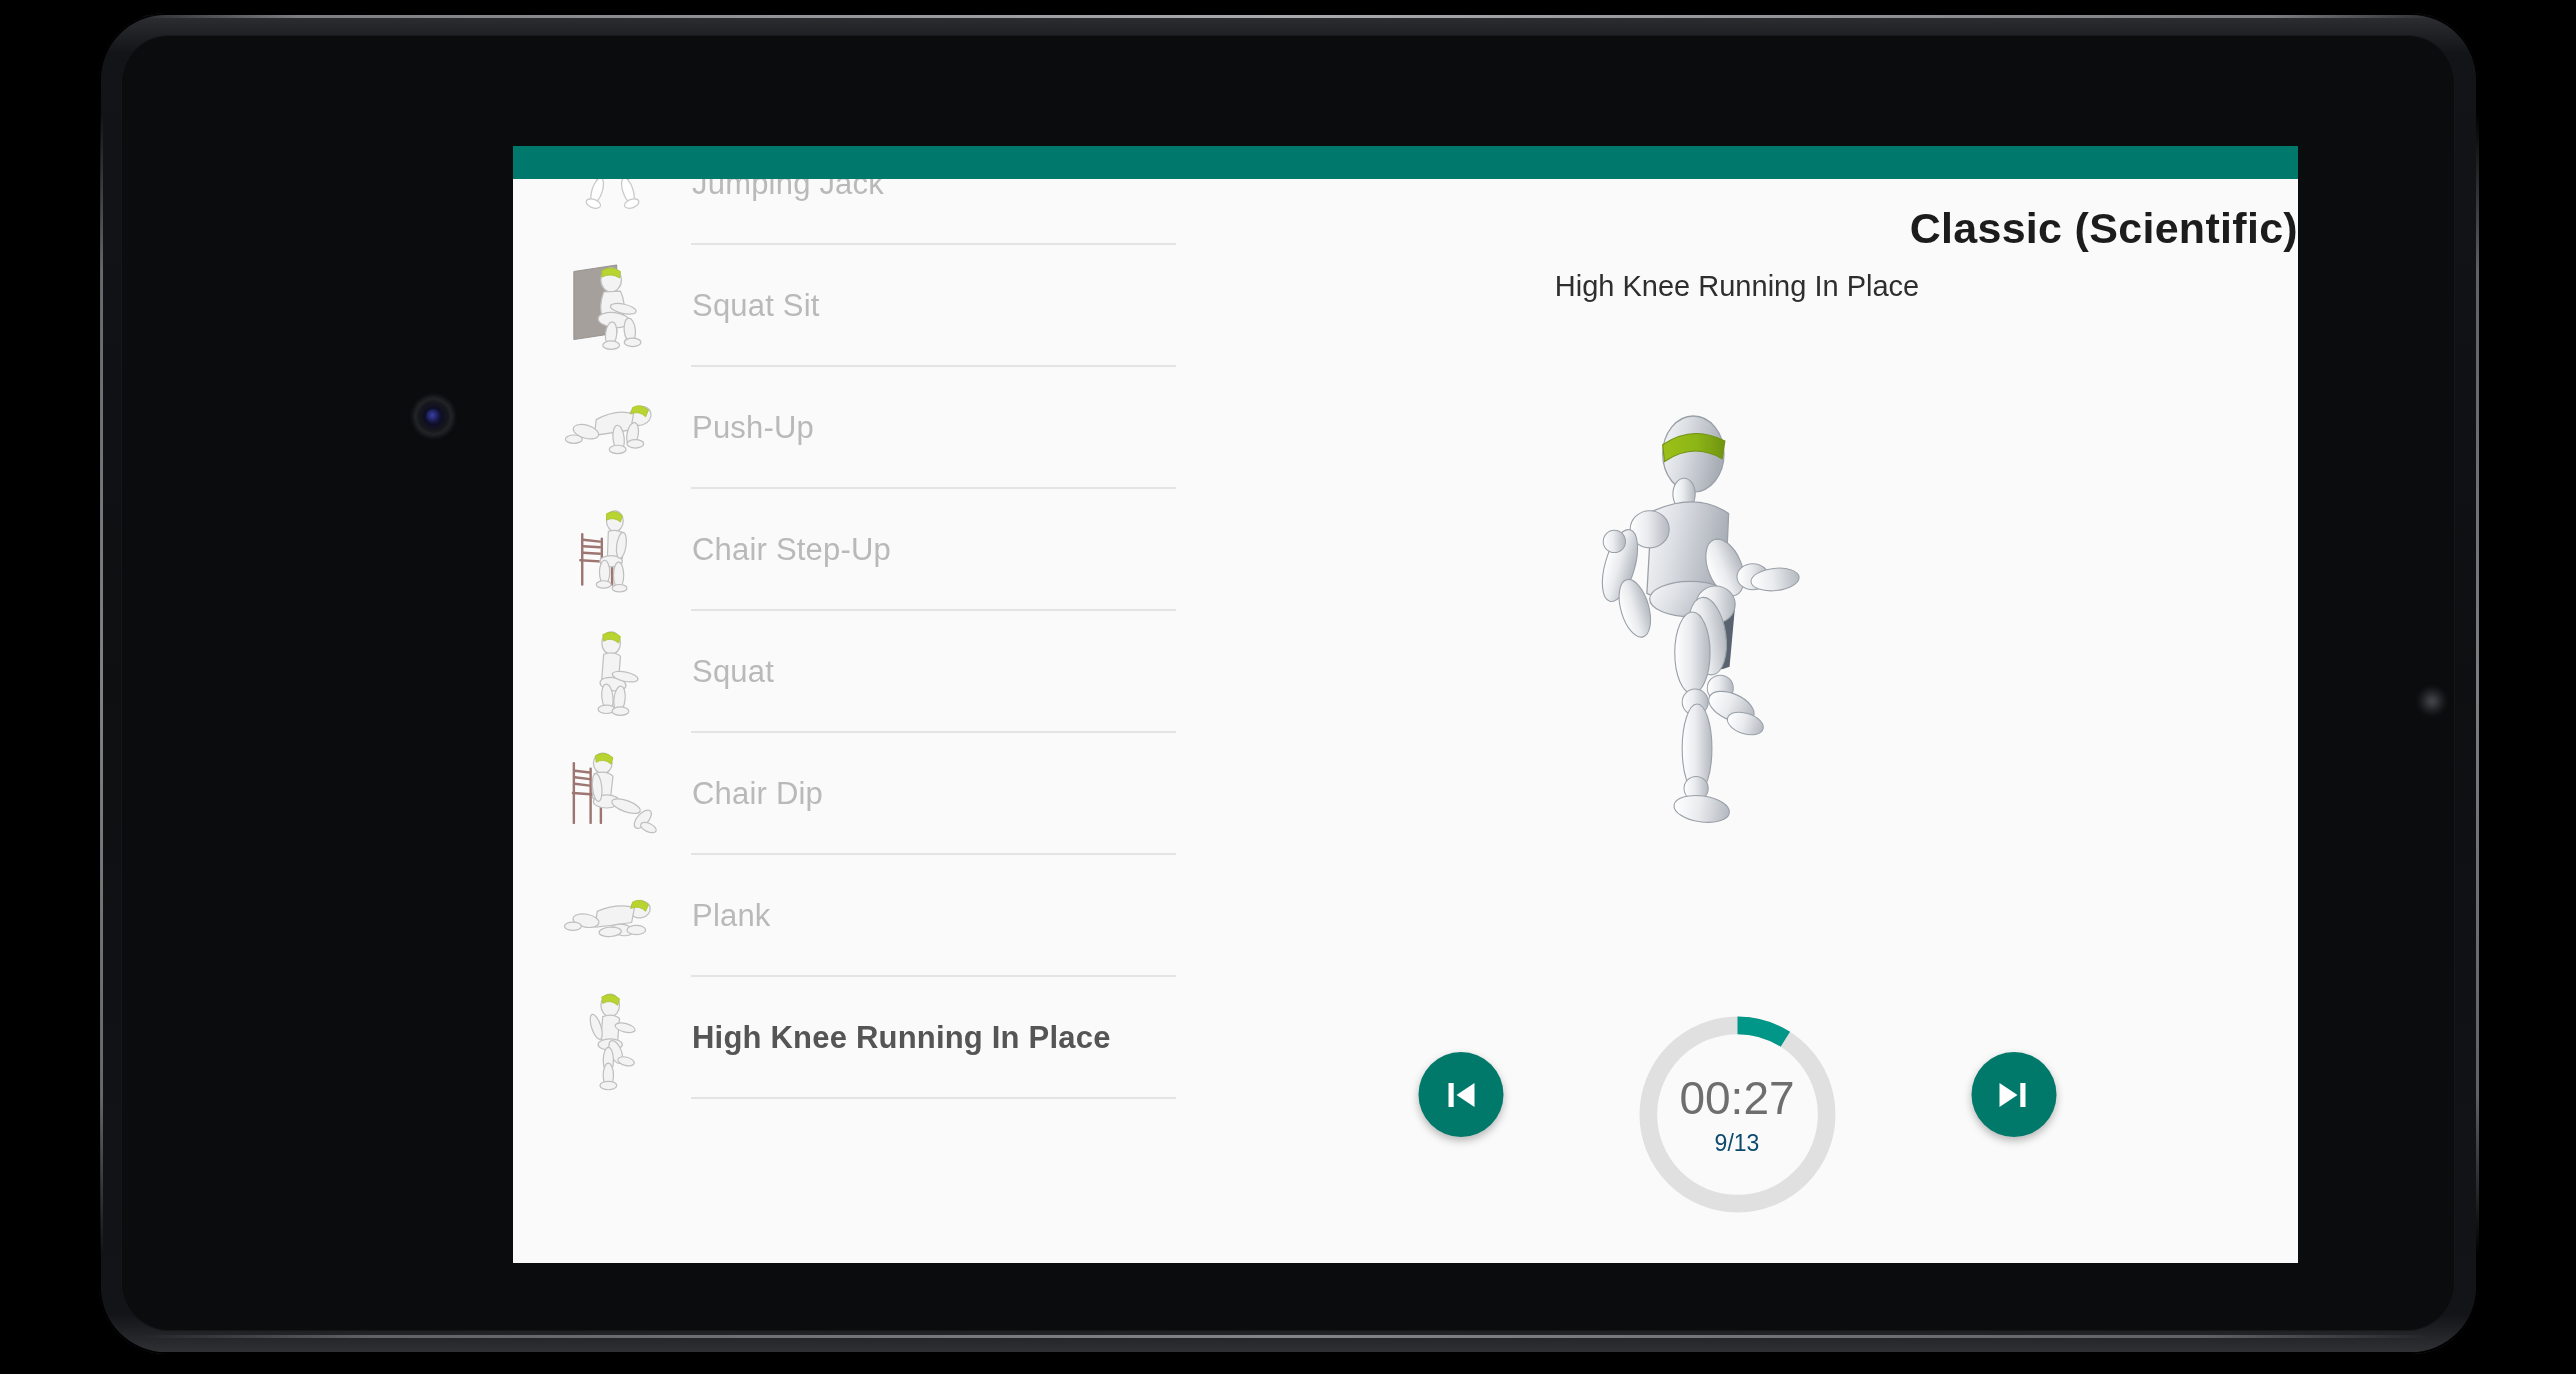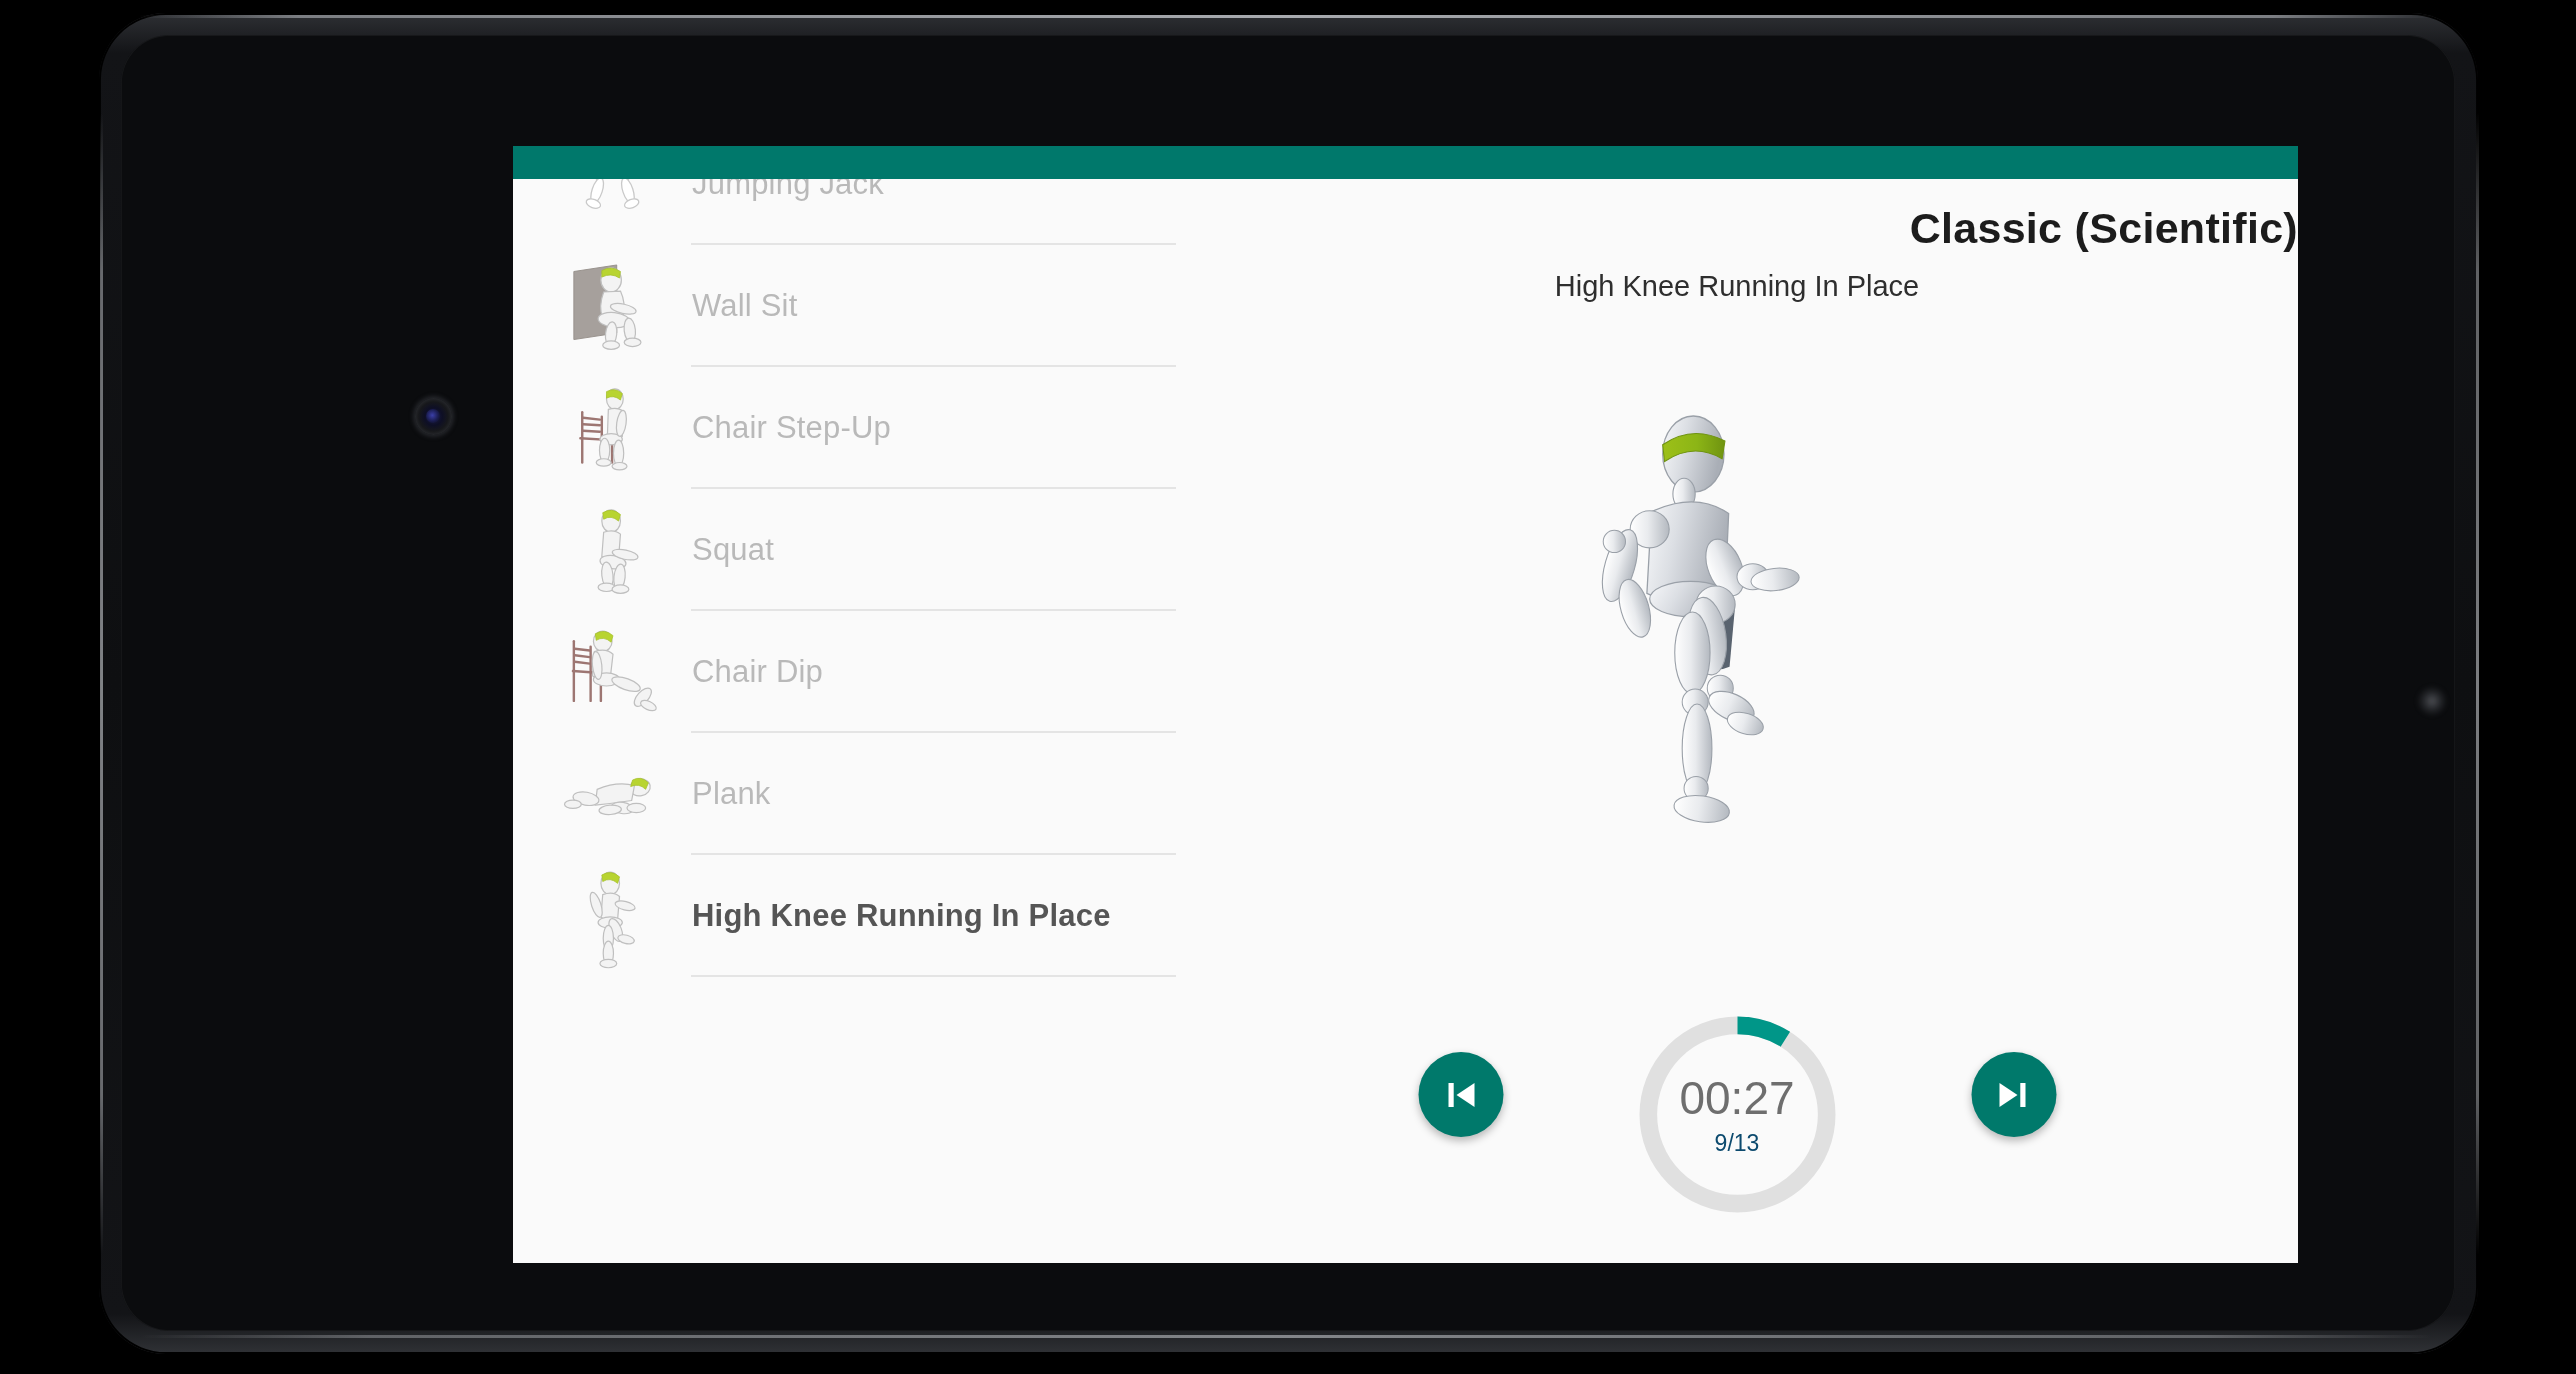--- a/index.html
+++ b/index.html
@@ -337,24 +337,43 @@
                     <ellipse cx="60" cy="74" rx="17" ry="8" transform="rotate(6 60 74)"></ellipse>
                     <ellipse cx="77" cy="85" rx="6" ry="13" transform="rotate(-6 77 85)"></ellipse>
                     <ellipse cx="57" cy="89" rx="6" ry="13" transform="rotate(6 57 89)"></ellipse>
                     <ellipse cx="57" cy="101" rx="9" ry="4.5"></ellipse>
                     <ellipse cx="80" cy="98" rx="9" ry="4.5"></ellipse>
                     <ellipse cx="70" cy="62" rx="14" ry="5" transform="rotate(12 70 62)"></ellipse>
                   </g>
                   <path d="M47 21 q10 -6 20 1 l-1 7 q-9 -6 -19 -1 z" fill="#b8d430" stroke="#a5c029" stroke-width=".8"></path>
                 </svg>
               </div>
-              <div class="exercise-label">Wall Sit</div>
-              <div class="row-divider"></div>
-            </div>
-
+              <div class="exercise-label">Squat Sit</div>
+              <div class="row-divider"></div>
+            </div>
+
+            <div class="exercise-row">
+              <div class="exercise-thumb">
+                <svg viewBox="0 0 118 118">
+                  <g fill="#f3f3f3" stroke="#bfbfbf" stroke-width="1.3">
+                    <ellipse cx="88" cy="46" rx="12" ry="10" transform="rotate(-18 88 46)"></ellipse>
+                    <path d="M41 50 q22 -12 40 -6 l-3 17 q-20 3 -39 6 z"></path>
+                    <ellipse cx="30" cy="63" rx="14" ry="7" transform="rotate(16 30 63)"></ellipse>
+                    <ellipse cx="17" cy="71" rx="9" ry="4.5"></ellipse>
+                    <ellipse cx="65" cy="70" rx="6" ry="14" transform="rotate(-6 65 70)"></ellipse>
+                    <ellipse cx="80" cy="66" rx="6" ry="13" transform="rotate(10 80 66)"></ellipse>
+                    <ellipse cx="64" cy="82" rx="9" ry="4.5"></ellipse>
+                    <ellipse cx="83" cy="76" rx="9" ry="4.5"></ellipse>
+                  </g>
+                  <path d="M80 37 q9 -5 17 3 l-3 7 q-7 -7 -16 -3 z" fill="#b8d430" stroke="#a5c029" stroke-width=".8"></path>
+                </svg>
+              </div>
+              <div class="exercise-label">Push-Up</div>
+              <div class="row-divider"></div>
+            </div>
 
 
             <div class="exercise-row">
               <div class="exercise-thumb">
                 <svg viewBox="0 0 118 118">
                   <g stroke="#9d7672" stroke-width="2.6" fill="none" stroke-linecap="round">
                     <line x1="26" y1="42" x2="26" y2="96"></line>
                     <line x1="47" y1="47" x2="47" y2="96"></line>
                     <line x1="24" y1="70" x2="58" y2="72"></line>
                     <line x1="58" y1="72" x2="58" y2="96"></line>

